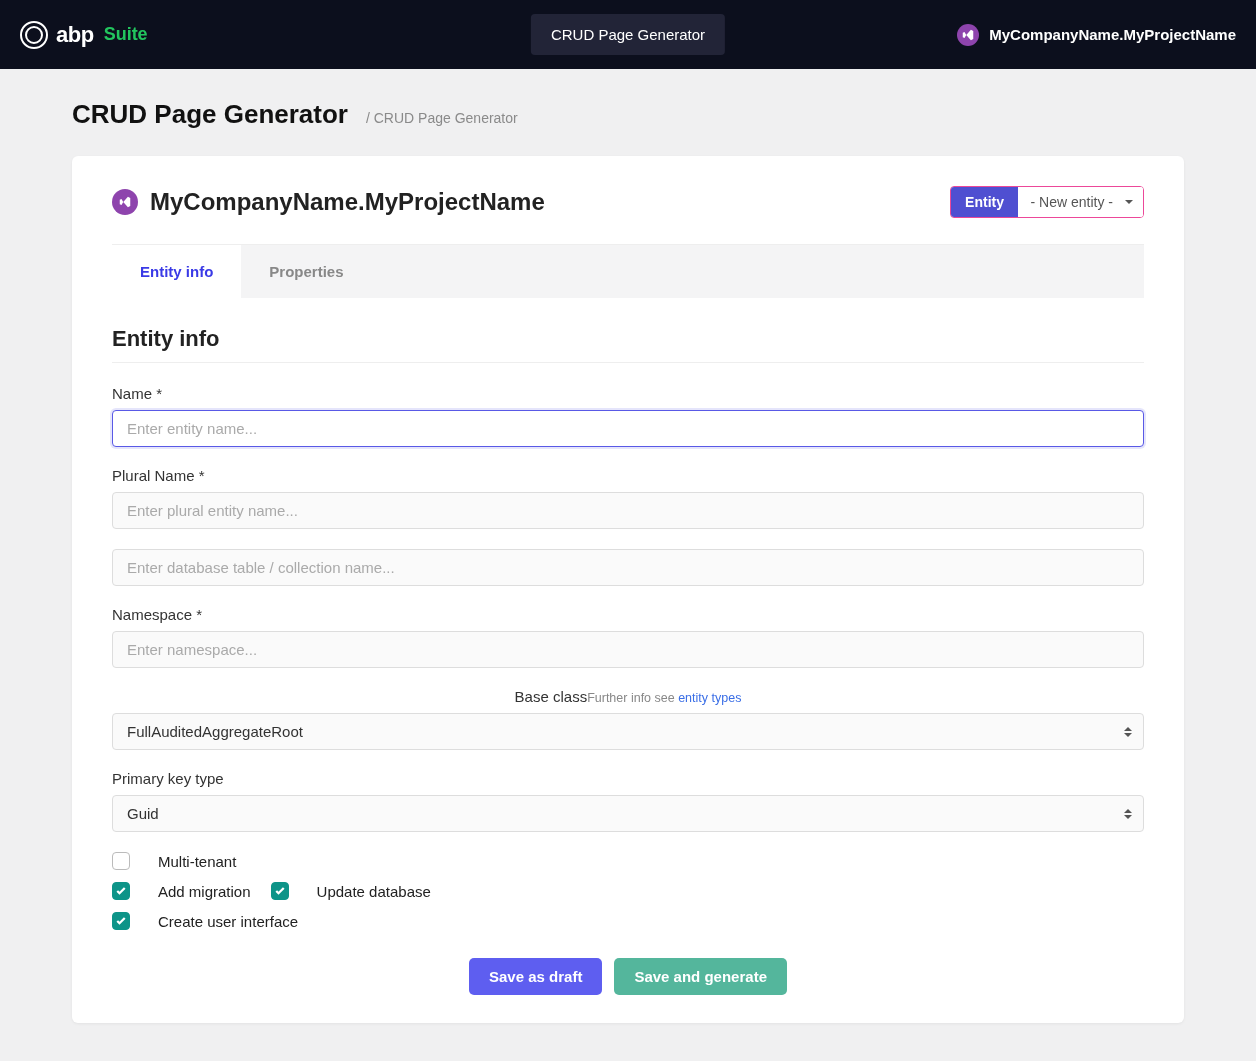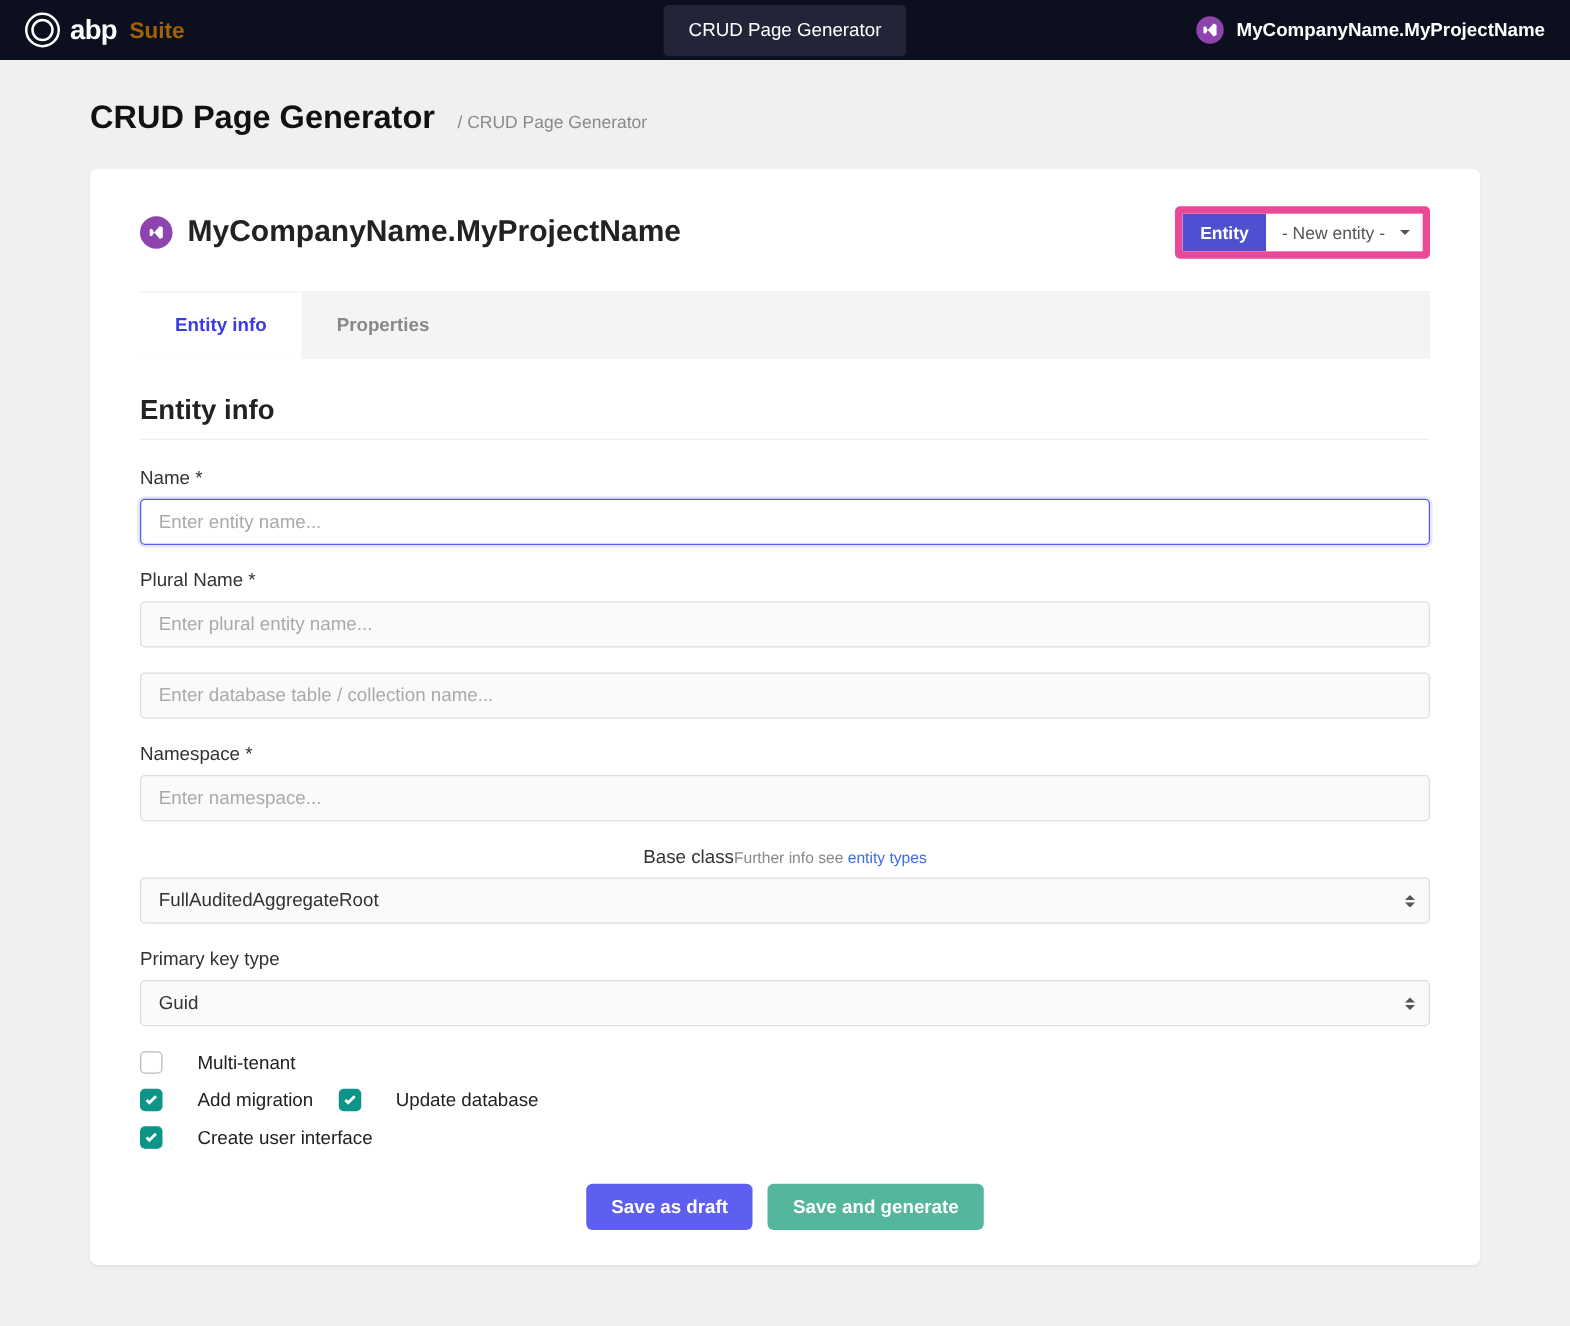--- a/index.html
+++ b/index.html
@@ -1,41 +1,41 @@
 <!DOCTYPE html>
 <html><head>
 <meta charset="utf-8">
 <style>
 * { box-sizing: border-box; margin: 0; padding: 0; }
 body { font-family: 'Segoe UI', -apple-system, BlinkMacSystemFont, sans-serif; background: #f0f0f1; color: #222; }
 
-.top-nav { background: #0c0f1d; height: 48px; display: flex; align-items: center; padding: 16px 20px; position: relative; }
+.top-nav { background: #0c0f1d; height: 69px; display: flex; align-items: center; padding: 16px 20px; position: relative; }
 .logo-wrap { display: flex; align-items: center; gap: 8px; }
 .logo-icon { width: 28px; height: 28px; border: 2.5px solid #fff; border-radius: 50%; position: relative; display:flex; align-items:center; justify-content:center;}
 .logo-icon::after { content:''; width:14px; height:14px; border:2.5px solid #fff; border-radius:50%; }
 .logo-text { color: #fff; font-weight: 700; font-size: 22px; letter-spacing: -0.5px; }
-.logo-suffix { color: #a16207; font-weight: 600; font-size: 18px; margin-left: 2px; }
+.logo-suffix { color: #22c55e; font-weight: 600; font-size: 18px; margin-left: 2px; }
 .nav-center { position: absolute; left: 50%; transform: translateX(-50%); }
 .nav-center-btn { background: #222437; color: #fff; border: none; padding: 12px 20px; border-radius: 4px; font-size: 15px; font-weight: 500; cursor: pointer; }
 .nav-right { margin-left: auto; display: flex; align-items: center; gap: 10px; color: #fff; font-weight: 600; font-size: 15px; }
 .vs-badge { width: 22px; height: 22px; background: #8e44ad; border-radius: 50%; display: flex; align-items: center; justify-content: center; }
 .vs-badge svg { width: 14px; height: 14px; }
 
 .page-wrap { max-width: 1160px; margin: 0 auto; padding: 30px 24px 40px; }
 .page-head { display: flex; align-items: baseline; gap: 18px; margin-bottom: 26px; }
 .page-title { font-size: 26px; font-weight: 800; color: #111; }
 .breadcrumb { color: #8a8a8a; font-size: 14px; }
 
 .card { background: #fff; border-radius: 6px; box-shadow: 0 1px 3px rgba(0,0,0,0.06); padding: 30px 40px 28px; }
 
 .project-row { display: flex; align-items: center; justify-content: space-between; padding-bottom: 26px; border-bottom: 1px solid #eee;}
 .project-left { display: flex; align-items: center; gap: 12px; }
 .project-left .vs-badge { width: 26px; height: 26px; }
 .project-name { font-size: 24px; font-weight: 800; }
-.entity-picker { display: flex; align-items: stretch; border: 6px solid #ec4899; border-radius: 4px; overflow: hidden; }
+.entity-picker { display: flex; align-items: stretch; border: 1px solid #ec4899; border-radius: 4px; overflow: hidden; }
 .entity-label { background: #4f4fd1; color: #fff; font-weight: 600; padding: 7px 14px; font-size: 14px; display:flex; align-items:center; }
 .entity-select { background: #fff; border: none; padding: 7px 30px 7px 12px; font-size: 14px; color: #555; appearance: none; position:relative; min-width:120px;text-align:right; }
 .entity-select-wrap { position: relative; background:#fff; display:flex; align-items:center;}
 .entity-select-wrap::after { content:''; position:absolute; right:10px; top:50%; transform:translateY(-50%); width:0; height:0; border-left:4px solid transparent; border-right:4px solid transparent; border-top:4px solid #555; }
 .entity-select-wrap::before { content:''; position:absolute; right:10px; top:calc(50% - 6px); transform:translateY(-50%); width:0; height:0; border-left:4px solid transparent; border-right:4px solid transparent; border-bottom:4px solid #555; }
 
 .tabs { display: flex; background: #f4f4f5; margin-top: 0; }
 .tab { padding: 18px 28px; font-weight: 700; font-size: 15px; color: #888; cursor: pointer; background: transparent; border: none; }
 .tab.active { background: #fff; color: #3a3ae6; }
 

